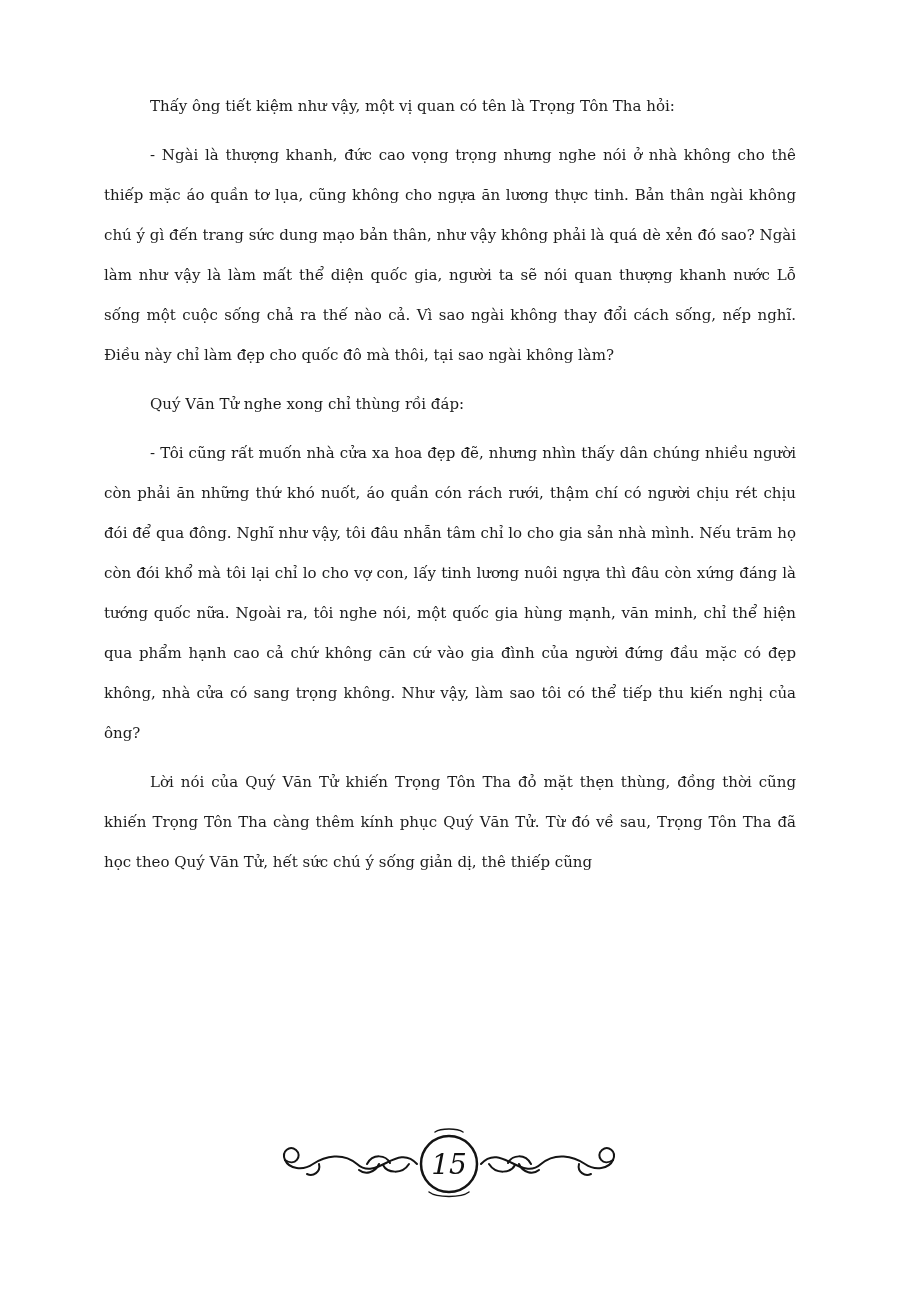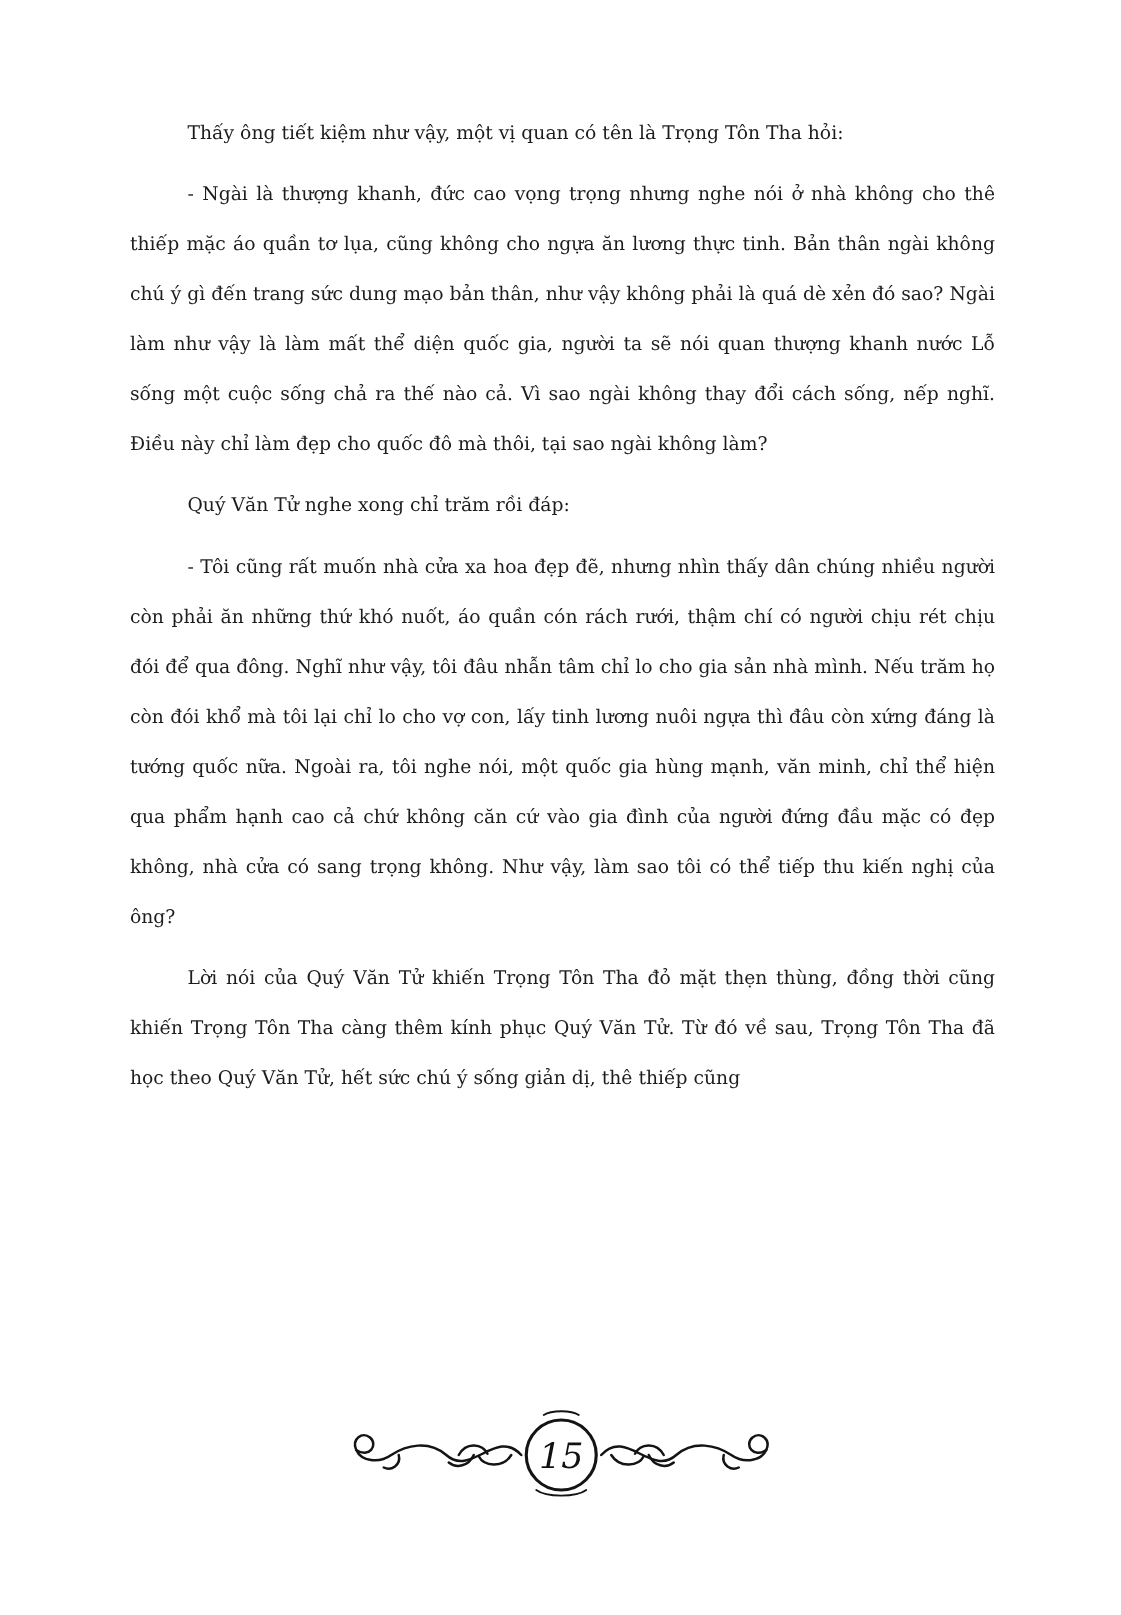--- a/index.html
+++ b/index.html
@@ -48,21 +48,21 @@
   }
 </style>
 </head>
 <body>
 
 <div class="page">
 
   <div class="text-block">
     <p>Thấy ông tiết kiệm như vậy, một vị quan có tên là Trọng Tôn Tha hỏi:</p>
     <p>- Ngài là thượng khanh, đức cao vọng trọng nhưng nghe nói ở nhà không cho thê thiếp mặc áo quần tơ lụa, cũng không cho ngựa ăn lương thực tinh. Bản thân ngài không chú ý gì đến trang sức dung mạo bản thân, như vậy không phải là quá dè xẻn đó sao? Ngài làm như vậy là làm mất thể diện quốc gia, người ta sẽ nói quan thượng khanh nước Lỗ sống một cuộc sống chả ra thế nào cả. Vì sao ngài không thay đổi cách sống, nếp nghĩ. Điều này chỉ làm đẹp cho quốc đô mà thôi, tại sao ngài không làm?</p>
-    <p>Quý Văn Tử nghe xong chỉ trăm rồi đáp:</p>
+    <p>Quý Văn Tử nghe xong chỉ thùng rồi đáp:</p>
     <p>- Tôi cũng rất muốn nhà cửa xa hoa đẹp đẽ, nhưng nhìn thấy dân chúng nhiều người còn phải ăn những thứ khó nuốt, áo quần cón rách rưới, thậm chí có người chịu rét chịu đói để qua đông. Nghĩ như vậy, tôi đâu nhẫn tâm chỉ lo cho gia sản nhà mình. Nếu trăm họ còn đói khổ mà tôi lại chỉ lo cho vợ con, lấy tinh lương nuôi ngựa thì đâu còn xứng đáng là tướng quốc nữa. Ngoài ra, tôi nghe nói, một quốc gia hùng mạnh, văn minh, chỉ thể hiện qua phẩm hạnh cao cả chứ không căn cứ vào gia đình của người đứng đầu mặc có đẹp không, nhà cửa có sang trọng không. Như vậy, làm sao tôi có thể tiếp thu kiến nghị của ông?</p>
     <p>Lời nói của Quý Văn Tử khiến Trọng Tôn Tha đỏ mặt thẹn thùng, đồng thời cũng khiến Trọng Tôn Tha càng thêm kính phục Quý Văn Tử. Từ đó về sau, Trọng Tôn Tha đã học theo Quý Văn Tử, hết sức chú ý sống giản dị, thê thiếp cũng</p>
   </div>
 
   <div class="ornament-wrap">
     <svg width="380" height="96" viewBox="0 0 380 96">
       <g stroke="#141414" fill="none" stroke-width="2" stroke-linecap="round">
 
         <g>
           <path d="M158,48 C138,26 118,66 98,48 C84,36 66,40 54,48 C44,55 30,53 26,44"></path>

